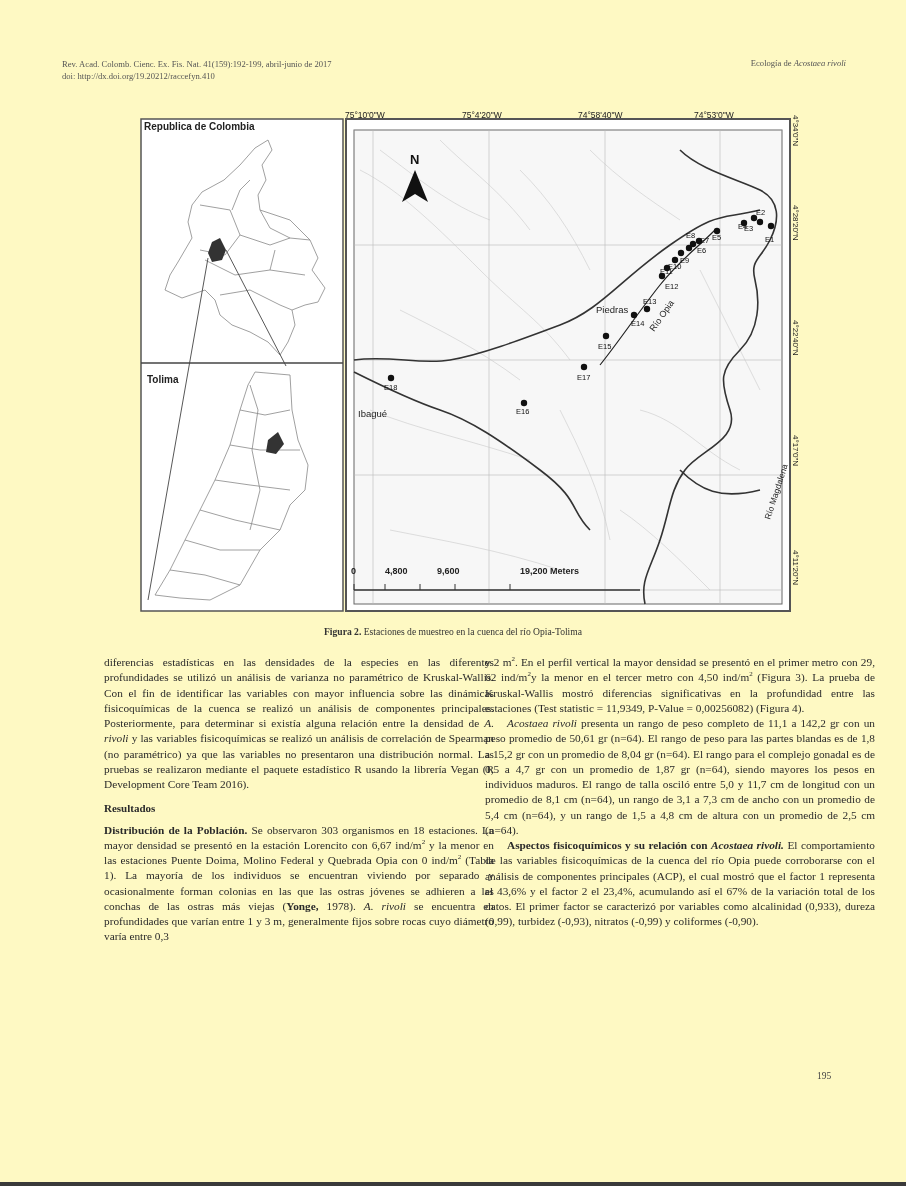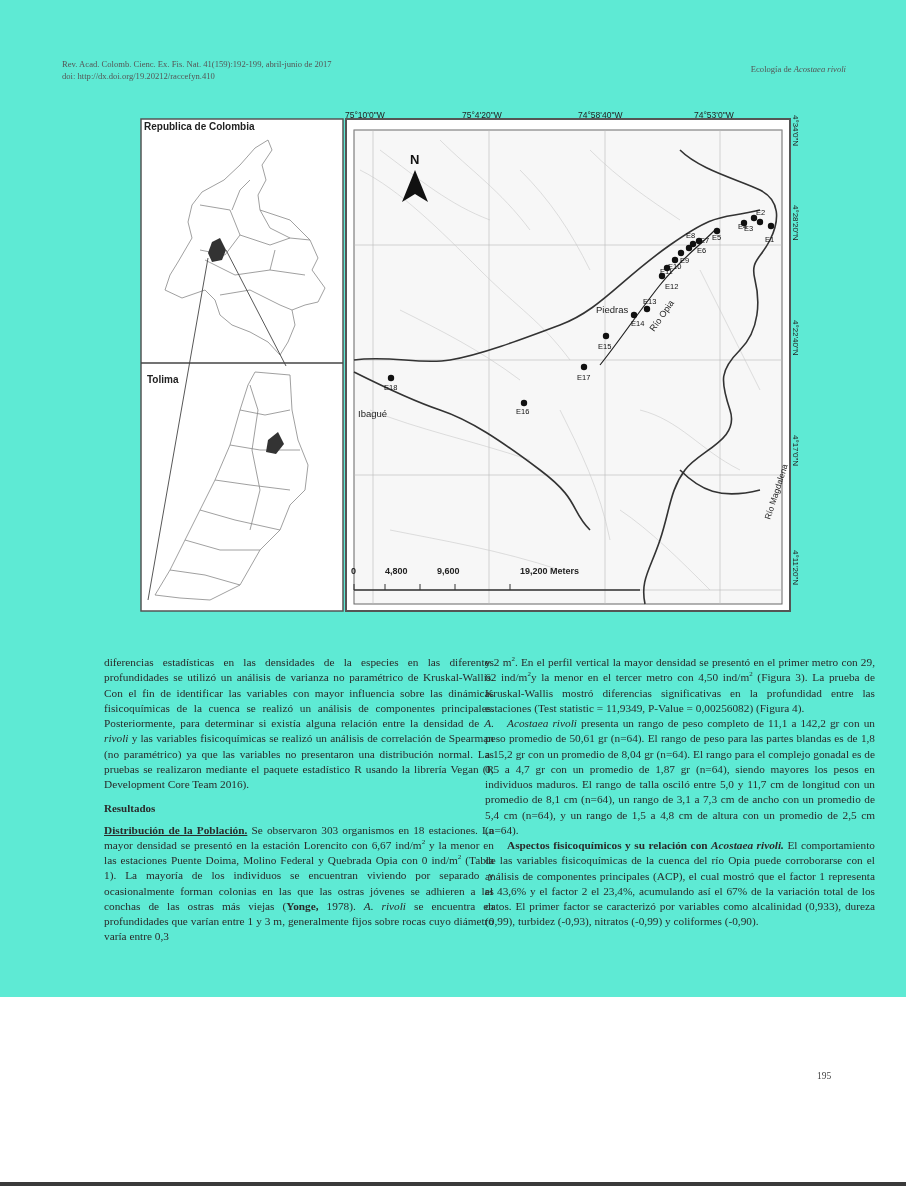--- a/index.html
+++ b/index.html
@@ -2,39 +2,39 @@
 <html><head>
 <meta charset="utf-8">
 <style>
   html, body { margin: 0; padding: 0; }
   body {
     width: 906px; height: 1186px; overflow: hidden;
     background: #ffffff; position: relative;
     font-family: "Liberation Serif", "DejaVu Serif", serif;
     color: #2b2b2b;
   }
-  .page { position: absolute; left: 0; top: 0; width: 906px; height: 997px; background: #5eead4; }
+  .page { position: absolute; left: 0; top: 0; width: 906px; height: 1182px; background: #fef9c3; }
   .bottom-bar { position: absolute; left: 0; top: 1182px; width: 906px; height: 4px; background: #3a3a3a; }
 
   .running-head-left { position: absolute; left: 62px; top: 58px; font-size: 8.6px; line-height: 12px; color: #555; }
-  .running-head-right { position: absolute; right: 60px; top: 64px; font-size: 8.6px; color: #555; }
+  .running-head-right { position: absolute; right: 60px; top: 58px; font-size: 8.6px; color: #555; }
   .running-head-right i { font-style: italic; }
 
   .figure { position: absolute; left: 140px; top: 110px; width: 670px; height: 502px; }
   .figure svg { display: block; }
   .caption { position: absolute; left: 0; width: 906px; top: 626px; text-align: center; font-size: 9.6px; color: #333; }
   .caption b { font-weight: bold; }
 
   .col { position: absolute; top: 655px; width: 390px; font-size: 11.3px; line-height: 15.25px; text-align: justify; color: #2a2a2a; }
   .col-left { left: 62px; margin-left: 42px; }
   .col-right { left: 485px; font-family: Liberation Serif, serif; }
   .col p { margin: 0; }
   .col .indent { text-indent: 22px; }
   .section-heading { font-weight: bold; font-size: 11px; margin: 9px 0 6px 0 !important; }
-  .run-in { font-weight: bold; text-decoration: underline; }
+  .run-in { font-weight: bold; }
   .page-number { position: absolute; left: 817px; top: 1071px; font-size: 9.5px; color: #444; }
   sup { font-size: 7px; line-height: 0; }
 </style>
 </head>
 <body>
 
 <div class="page">
 
   <div class="running-head-left">
     <div>Rev. Acad. Colomb. Cienc. Ex. Fis. Nat. 41(159):192-199, abril-junio de 2017</div>
@@ -182,20 +182,21 @@
         <circle cx="384" cy="293" r="3.2"></circle>
           <text x="376" y="304">E16</text>
         <circle cx="444" cy="257" r="3.2"></circle>
           <text x="437" y="270">E17</text>
         <circle cx="251" cy="268" r="3.2"></circle>
           <text x="244" y="280">E18</text>
       </g>
     </svg>
   </div>
 
+  <div class="caption"><b>Figura 2.</b><span> Estaciones de muestreo en la cuenca del río Opia-Tolima</span></div>
 
   <div class="col col-left">
     <p><span>diferencias estadísticas en las densidades de la especies en las diferentes profundidades se utilizó un análisis de varianza no paramétrico de Kruskal-Wallis. Con el fin de identificar las variables con mayor influencia sobre las dinámicas fisicoquímicas de la cuenca se realizó un análisis de componentes principales. Posteriormente, para determinar si existía alguna relación entre la densidad de </span><i>A. rivoli</i><span> y las variables fisicoquímicas se realizó un análisis de correlación de Spearman (no paramétrico) ya que las variables no presentaron una distribución normal. Las pruebas se realizaron mediante el paquete estadístico R usando la librería Vegan (R Development Core Team 2016).</span></p>
     <p class="section-heading">Resultados</p>
     <p><span class="run-in">Distribución de la Población.</span><span> Se observaron 303 organismos en 18 estaciones. La mayor densidad se presentó en la estación Lorencito con 6,67 ind/m</span><sup>2</sup><span> y la menor en las estaciones Puente Doima, Molino Federal y Quebrada Opia con 0 ind/m</span><sup>2</sup><span> (Tabla 1). La mayoría de los individuos se encuentran viviendo por separado y ocasionalmente forman colonias en las que las ostras jóvenes se adhieren a las conchas de las ostras más viejas (</span><b>Yonge,</b><span> 1978). </span><i>A. rivoli</i><span> se encuentra en profundidades que varían entre 1 y 3 m, generalmente fijos sobre rocas cuyo diámetro varía entre 0,3</span></p>
   </div>
 
   <div class="col col-right">
     <p><span>y 2 m</span><sup>2</sup><span>. En el perfil vertical la mayor densidad se presentó en el primer metro con 29, 62 ind/m</span><sup>2</sup><span>y la menor en el tercer metro con 4,50 ind/m</span><sup>2</sup><span> (Figura 3). La prueba de Kruskal-Wallis mostró diferencias significativas en la profundidad entre las estaciones (Test statistic = 11,9349, P-Value = 0,00256082) (Figura 4).</span></p>
     <p class="indent"><i>Acostaea rivoli</i><span> presenta un rango de peso completo de 11,1 a 142,2 gr con un peso promedio de 50,61 gr (n=64). El rango de peso para las partes blandas es de 1,8 a 15,2 gr con un promedio de 8,04 gr (n=64). El rango para el complejo gonadal es de 0,5 a 4,7 gr con un promedio de 1,87 gr (n=64), siendo mayores los pesos en individuos maduros. El rango de talla osciló entre 5,0 y 11,7 cm de longitud con un promedio de 8,1 cm (n=64), un rango de 3,1 a 7,3 cm de ancho con un promedio de 5,4 cm (n=64), y un rango de 1,5 a 4,8 cm de altura con un promedio de 2,5 cm (n=64).</span></p>

